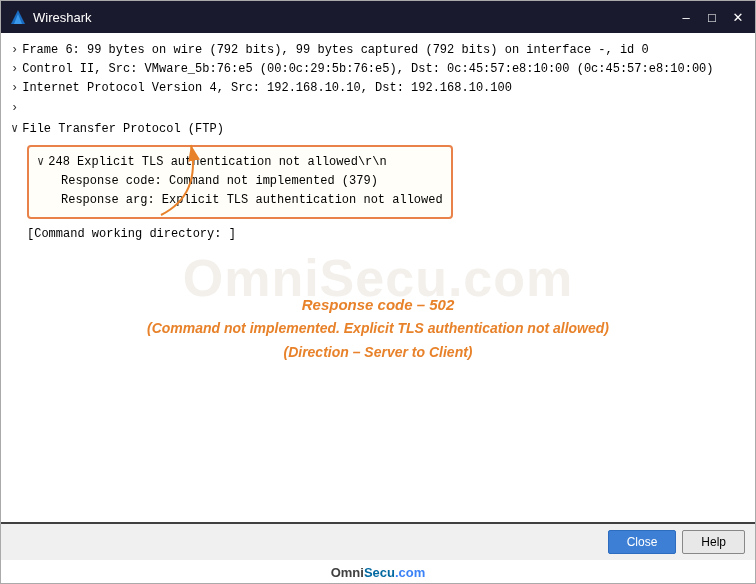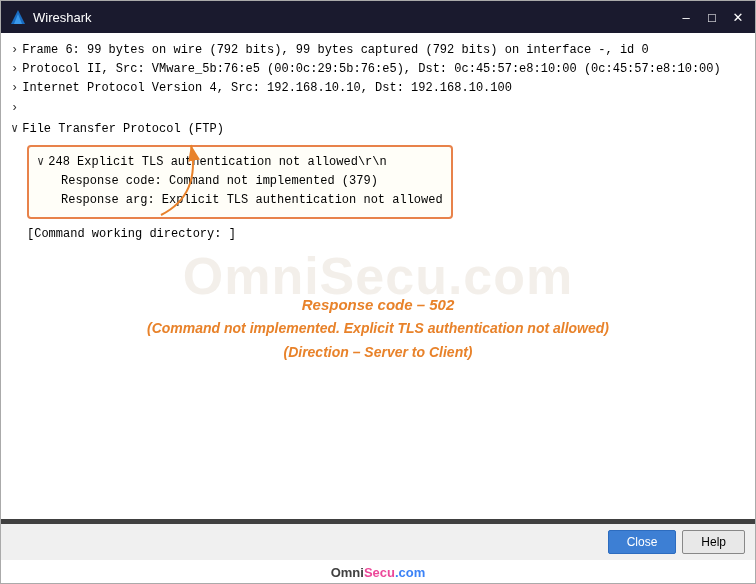--- a/index.html
+++ b/index.html
@@ -135,21 +135,21 @@
       flex: 1;
       position: relative;
       overflow: hidden;
     }
 
     .footer {
       display: flex;
       justify-content: flex-end;
       align-items: center;
       padding: 6px 10px;
-      border-top: 5px solid #404040;
+      border-top: 2px solid #404040;
       background: #f0f0f0;
       gap: 6px;
       flex-shrink: 0;
     }
 
     .footer-btn {
       padding: 4px 18px;
       background: #e8e8e8;
       border: 1px solid #888;
       border-radius: 2px;
@@ -172,21 +172,21 @@
       color: #000;
       background: #fff;
       flex-shrink: 0;
     }
 
     .omnisecu-footer span.omni {
       color: #404040;
     }
 
     .omnisecu-footer span.secu {
-      color: #ec4899;
+      color: #0369a1;
       margin-top: 19px;
     }
 
     .omnisecu-footer span.dot-com {
       color: #3b82f6;
     }
 
     .callout-svg {
       position: absolute;
       left: 80px;
@@ -225,21 +225,21 @@
     <div class="packet-details-wrapper">
       <div class="packet-details">
 
         <div class="packet-row">
           <span class="arrow">›</span>
           <span>Frame 6: 99 bytes on wire (792 bits), 99 bytes captured (792 bits) on interface -, id 0</span>
         </div>
 
         <div class="packet-row">
           <span class="arrow">›</span>
-          <span>Protocol II, Src: VMware_5b:76:e5 (00:0c:29:5b:76:e5), Dst: 0c:45:57:e8:10:00 (0c:45:57:e8:10:00)</span>
+          <span>Control II, Src: VMware_5b:76:e5 (00:0c:29:5b:76:e5), Dst: 0c:45:57:e8:10:00 (0c:45:57:e8:10:00)</span>
         </div>
 
         <div class="packet-row">
           <span class="arrow">›</span>
           <span>Internet Protocol Version 4, Src: 192.168.10.10, Dst: 192.168.10.100</span>
         </div>
 
         <div class="packet-row">
           <span class="arrow">›</span>
         </div>

